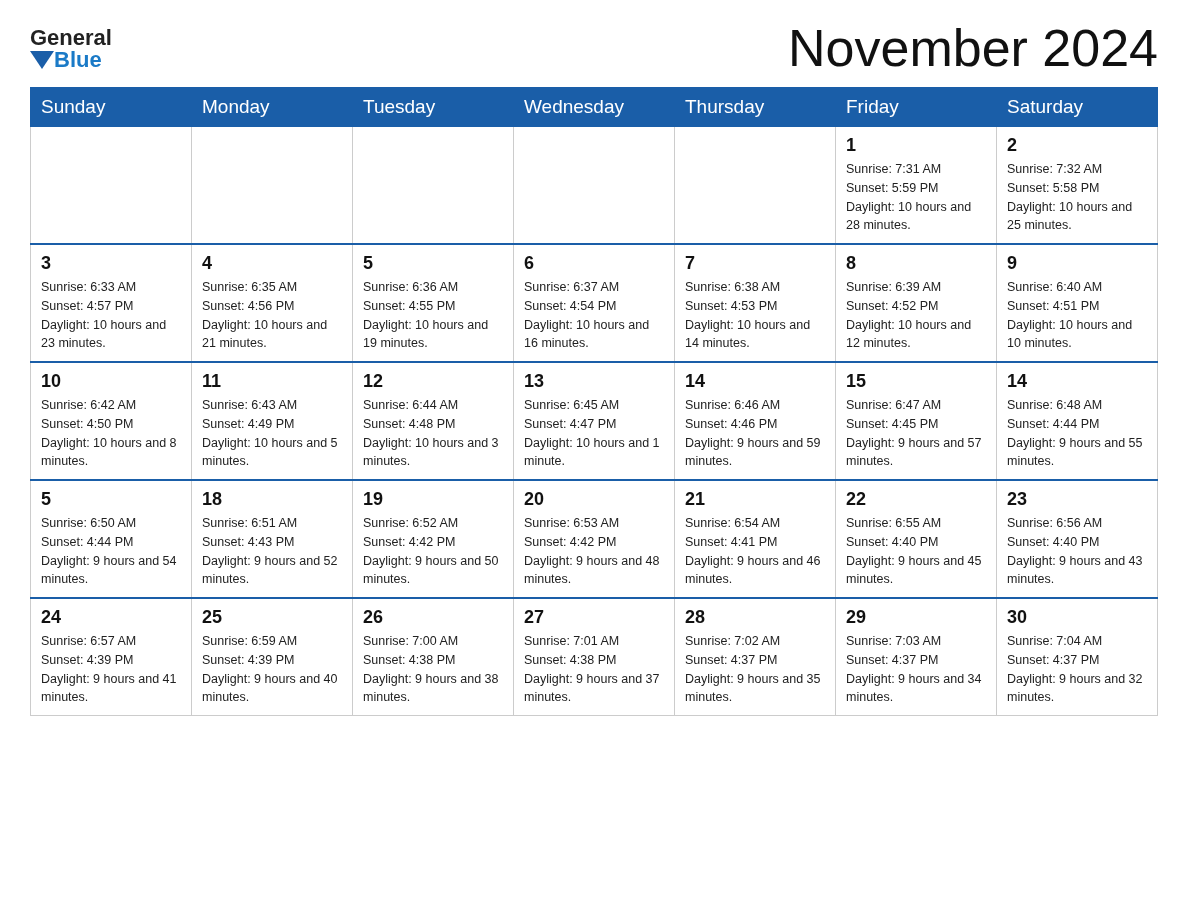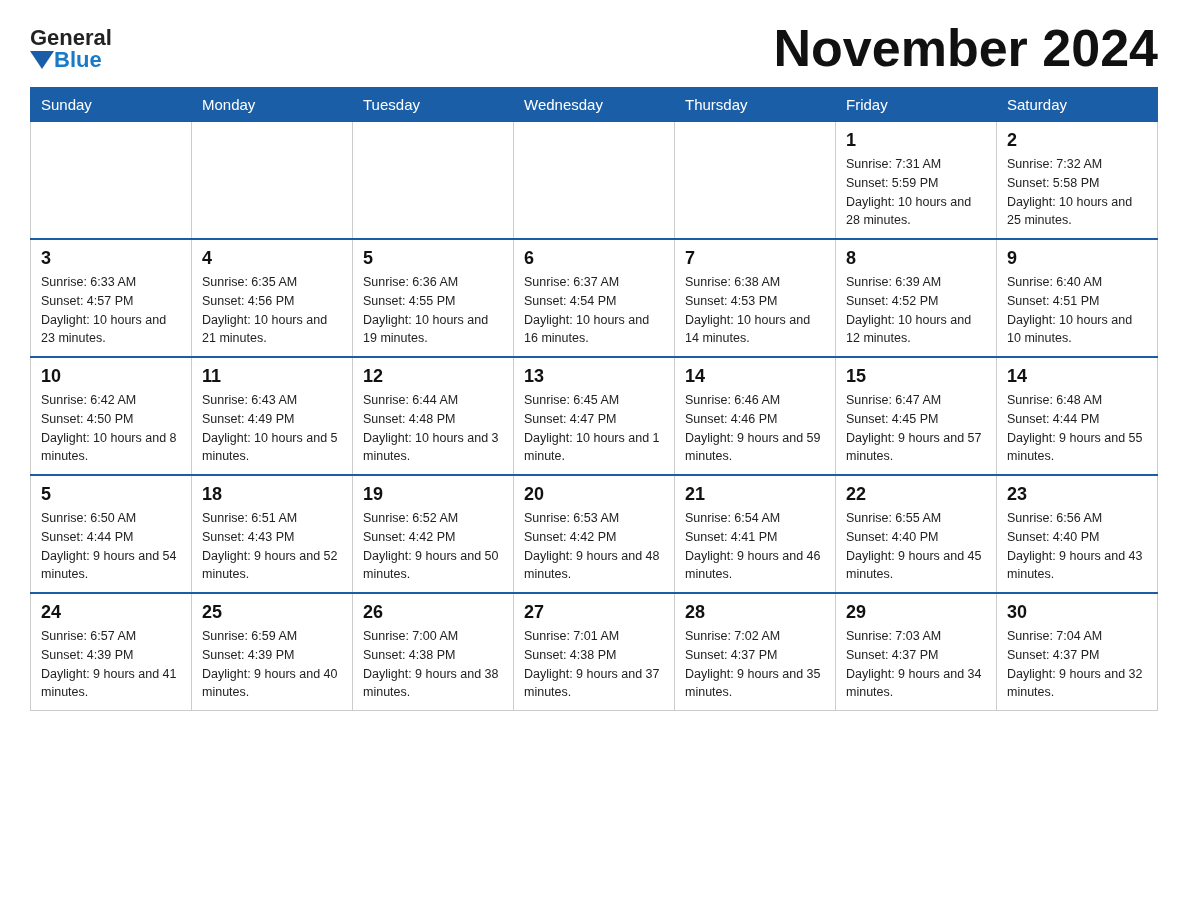--- a/index.html
+++ b/index.html
@@ -43,39 +43,39 @@
       font-size: 22px;
       font-weight: bold;
       color: #1a7ac7;
       line-height: 1;
     }
     .title-block {
       text-align: right;
     }
     .month-title {
       font-size: 52px;
-      font-weight: bold;
+      font-weight: normal;
       color: #111;
       line-height: 1.1;
     }
     .location {
       font-size: 20px;
       color: #333;
       margin-top: 4px;
     }
     .calendar {
       width: 100%;
       border-collapse: collapse;
       margin-top: 10px;
     }
     .calendar th {
       background-color: #1a5ea8;
       color: #fff;
       padding: 8px 10px;
-      font-size: 15px;
+      font-size: 19px;
       font-weight: normal;
       text-align: left;
       border: 1px solid #1a5ea8;
     }
     .calendar td {
       vertical-align: top;
       padding: 8px 10px;
       border: 1px solid #ccc;
       width: 14.28%;
       min-height: 100px;

